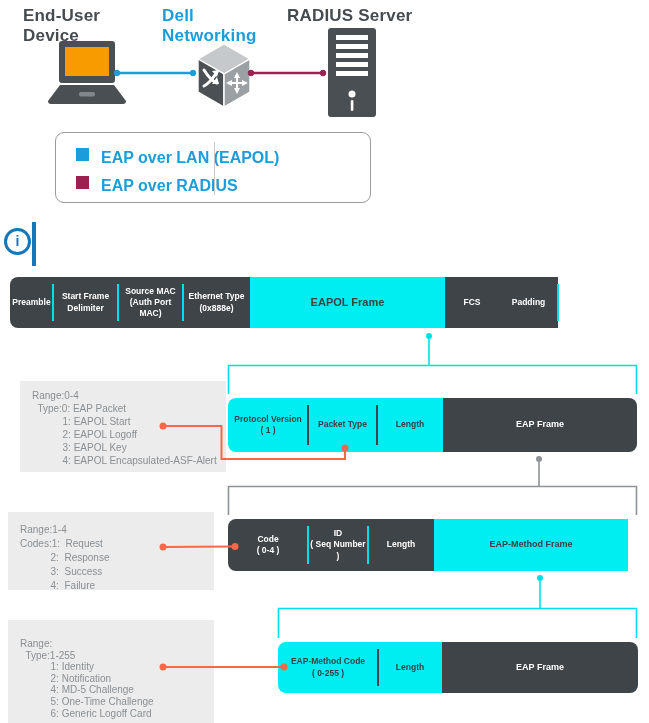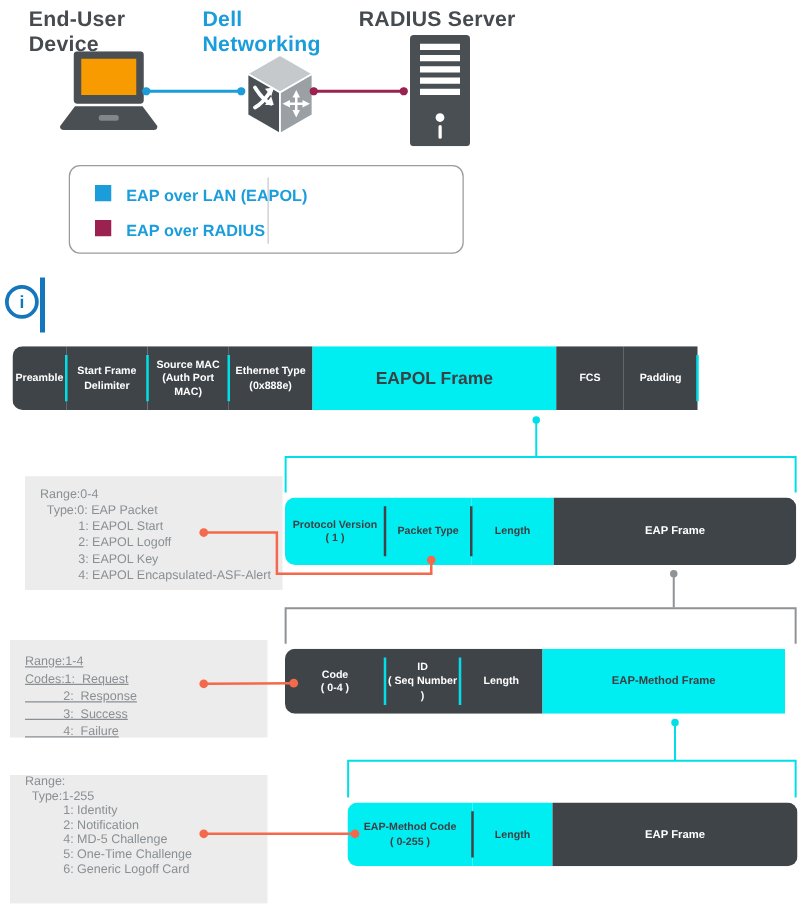--- a/index.html
+++ b/index.html
@@ -6,21 +6,21 @@
   #canvas{position:relative;width:649px;height:723px;background:#fff;
     font-family:"Liberation Sans",sans-serif;overflow:hidden;}
   
   .topo-label{position:absolute;top:6px;width:130px;text-align:left;
     font-size:17px;font-weight:bold;color:#464b50;letter-spacing:.2px;}
   .topo-label.blue{color:#1b9ddb;}
   
   #legend{position:absolute;left:55px;top:132px;width:316px;height:71px;
     background:#fff;border:1.5px solid #9b9b9b;border-radius:9px;box-sizing:border-box;}
   .swatch{position:absolute;width:13px;height:13px;}
-  .legend-label{position:absolute;font-size:13px;font-weight:bold;color:#1b9ddb;white-space:nowrap;}
+  .legend-label{position:absolute;font-size:16px;font-weight:bold;color:#1b9ddb;white-space:nowrap;}
   #legend-divider{position:absolute;left:158px;top:9px;width:1px;height:53px;background:#c9c9c9;}
   
   #info-circle{position:absolute;left:4px;top:228px;width:21px;height:21px;
     border:3px solid #1477bb;border-radius:50%;color:#1477bb;font-weight:bold;
     font-size:14px;text-align:center;line-height:21px;}
   #info-bar{position:absolute;left:32px;top:222px;width:3.5px;height:44px;background:#1477bb;}
   
   .frow{position:absolute;display:flex;border-radius:8px;overflow:hidden;z-index:2;}
   .cell{display:flex;flex-direction:column;justify-content:center;align-items:center;
     text-align:center;font-size:8.5px;font-weight:bold;line-height:1.3;
@@ -29,23 +29,23 @@
   .cell.cyan{background:#00eef2;color:#3a4044;}
   .cell.sep-c::after,.cell.sep-d::after{content:"";position:absolute;right:-1px;top:7px;bottom:7px;width:2px;z-index:3;}
   .cell.sep-c::after{background:#00dfe8;}
   .cell.sep-d::after{background:#3f4448;}
   
   .note{position:absolute;left:8px;width:206px;background:#ececec;box-sizing:border-box;
     color:#8a8f93;font-size:10px;padding:8px 6px 4px 12px;}
   .note .nl{white-space:pre;}
   #note1{top:381px;height:91px;margin-left:12px;}
   #note1 .nl{line-height:13px;}
-  #note2{top:512px;height:78px;padding-top:11px;text-decoration:underline;}
+  #note2{top:512px;height:78px;padding-top:11px;}
   #note2 .nl{line-height:14px;}
-  #note3{top:620px;height:103px;padding-top:0;}
+  #note3{top:620px;height:103px;padding-top:18px;}
   #note3 .nl{line-height:11.6px;}
   
   #overlay{position:absolute;left:0;top:0;z-index:5;pointer-events:none;}
   .icon-abs{position:absolute;}
 </style>
 </head>
 <body>
 
 <div id="canvas">
 
@@ -118,21 +118,21 @@
         <span>Delimiter</span>
       </div>
     <div class="cell dark sep-c" style="width:65px">
       <span>Source MAC</span>
         <span>(Auth Port MAC)</span>
       </div>
     <div class="cell dark" style="width:67px">
       <span>Ethernet Type</span>
         <span>(0x888e)</span>
       </div>
-    <div class="cell cyan" style="width:195px;font-size:14px">
+    <div class="cell cyan" style="width:195px;font-size:11px">
       <span>EAPOL Frame</span>
       </div>
     <div class="cell dark" style="width:54px">
       <span>FCS</span>
       </div>
     <div class="cell dark sep-c" style="width:59px">
       <span>Padding</span>
       </div>
   </div>
 

